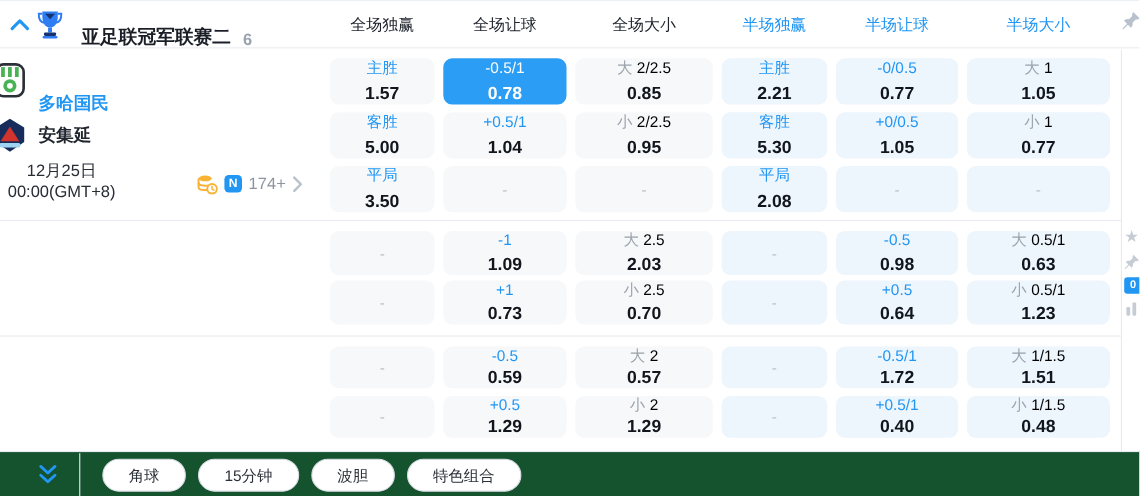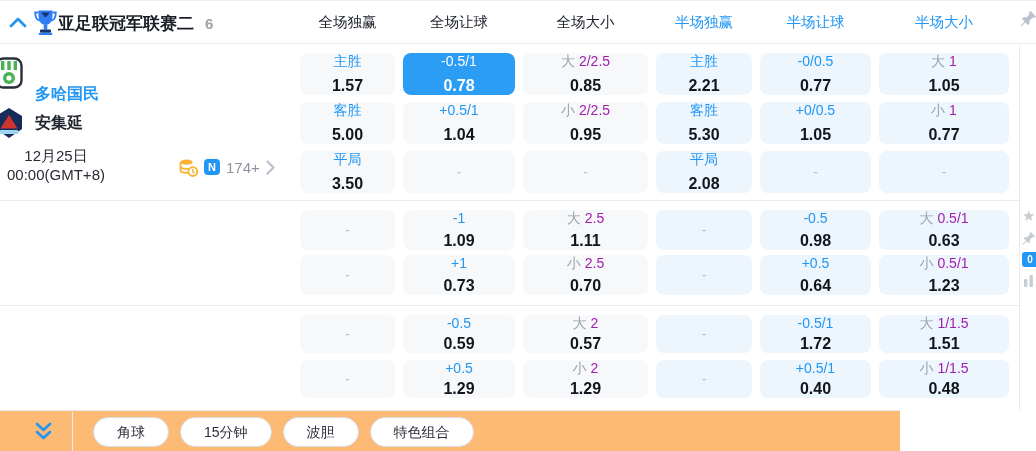--- a/index.html
+++ b/index.html
@@ -3,21 +3,21 @@
 <meta charset="utf-8">
 <style>
   html,body{margin:0;padding:0;background:#fff;}
   body{font-family:"Liberation Sans","DejaVu Sans",sans-serif;}
   #app{position:relative;width:1036px;height:451px;background:#fff;overflow:hidden;}
 
   
   .header{position:absolute;left:0;top:0;width:1036px;height:44px;border-top:1px solid #eceff4;border-bottom:1px solid #e8ebf1;background:#fff;box-sizing:border-box;}
   .collapse{position:absolute;left:9px;top:13px;width:18px;height:16px;cursor:pointer;}
   .trophy{position:absolute;left:34px;top:8px;}
-  .title-wrap{position:absolute;left:58px;top:0;height:44px;display:flex;align-items:center;gap:11px;}
+  .title-wrap{position:absolute;left:74px;top:0;height:44px;display:flex;align-items:flex-end;gap:11px;}
   .league-title{font-size:17px;font-weight:bold;color:#1a1f27;}
   .match-count{font-size:15px;color:#9aa2ad;font-weight:bold;}
   .hdr-cols{position:absolute;left:300px;top:0;height:43px;display:grid;grid-template-columns:95px 112px 125px 96px 111px 130px;column-gap:8px;}
   .hdr-col{display:flex;align-items:center;justify-content:center;font-size:14.5px;color:#1c212a;}
   .hdr-col.blue{color:#2196f3;}
   .pin-header{position:absolute;left:1020px;top:9px;}
 
   
   .team-row{position:absolute;left:0;display:flex;align-items:center;gap:12px;height:32px;}
   .team-name{font-size:16px;font-weight:bold;color:#1f242d;}
@@ -33,38 +33,38 @@
   #sec-0{top:53px;grid-auto-rows:42px;row-gap:7px;}
   #sec-1{top:210px;grid-auto-rows:40px;row-gap:5px;}
   #sec-2{top:315px;grid-auto-rows:38px;row-gap:7px;}
   .cell{display:flex;align-items:center;justify-content:space-between;border-radius:8px;padding:0 13px;box-sizing:border-box;font-size:14px;cursor:pointer;flex-direction:column;}
   .cell.light{background:#f7f8fa;}
   .cell.tint{background:#edf5fd;}
   .cell.hl{background:#2b9df4;}
   .cell.empty{justify-content:center;cursor:default;}
   .cell .lab{color:#2196f3;white-space:nowrap;}
   .cell .pfx{color:#9ba3ad;}
-  .cell .line{color:#a21caf;margin-left:4px;}
+  .cell .line{color:#000000;margin-left:4px;}
   .cell .val{font-size:16px;font-weight:bold;color:#11151c;white-space:nowrap;}
   .cell.hl .lab,.cell.hl .val{color:#fff;}
   .cell .dash{color:#b9c0c9;font-size:14px;}
   .lgrp{display:flex;align-items:baseline;}
 
   
   .sep{position:absolute;left:0;width:1019px;height:1px;background:#e7eaf0;}
   #sep-a{top:200px;} #sep-b{top:305px;}
   .vline-right{position:absolute;left:1019px;top:45px;width:1px;height:365px;background:#e7eaf0;}
 
   
   .rail{position:absolute;left:1022px;top:208px;display:flex;flex-direction:column;align-items:flex-start;gap:7px;}
   .rail-star{font-size:15px;color:#c6ccd4;line-height:16px;cursor:pointer;}
   .rail-badge{width:16px;height:15px;border-radius:3px;background:#2196f3;color:#fff;font-size:10px;font-weight:bold;display:flex;align-items:center;justify-content:center;cursor:pointer;}
 
   
-  .footer{position:absolute;left:0;top:410px;width:900px;height:41px;border-top:1px solid #e7eaf0;background:#fdba74;box-sizing:border-box;}
+  .footer{position:absolute;left:0;top:410px;width:1036px;height:41px;border-top:1px solid #e7eaf0;background:#14532d;box-sizing:border-box;}
   .expand{position:absolute;left:33px;top:11px;cursor:pointer;}
   .footer-divider{position:absolute;left:72px;top:1px;width:1px;height:40px;background:#e7eaf0;}
   .pill-row{position:absolute;left:93px;top:6px;display:flex;gap:11px;}
   .pill{height:30px;line-height:28px;padding:0 23px;border:1px solid #d8dce2;border-radius:16px;font-size:14px;color:#2a2f38;background:#fff;box-sizing:border-box;cursor:pointer;white-space:nowrap;}
 </style>
 </head>
 <body>
 
 <div id="app">
 
@@ -250,21 +250,21 @@
         <span class="lgrp">
           <span class="lab">-1</span>
         </span>
         <span class="val">1.09</span>
       </div>
       <div class="cell light">
         <span class="lgrp">
           <span class="pfx">大</span>
           <span class="line">2.5</span>
         </span>
-        <span class="val">1.11</span>
+        <span class="val">2.03</span>
       </div>
       <div class="cell tint empty">
         <span class="dash">-</span>
       </div>
       <div class="cell tint">
         <span class="lgrp">
           <span class="lab">-0.5</span>
         </span>
         <span class="val">0.98</span>
       </div>

